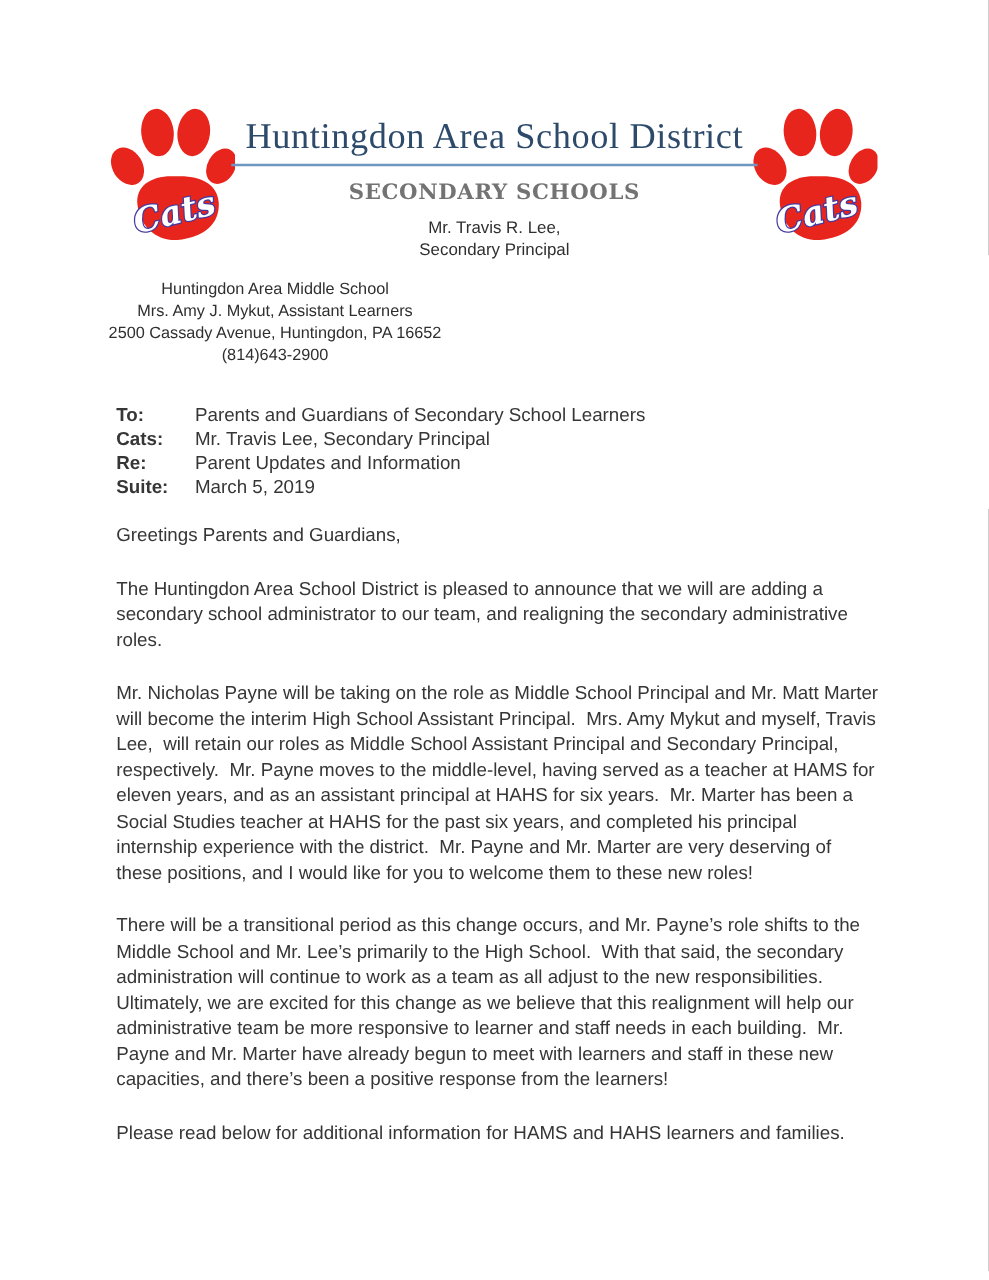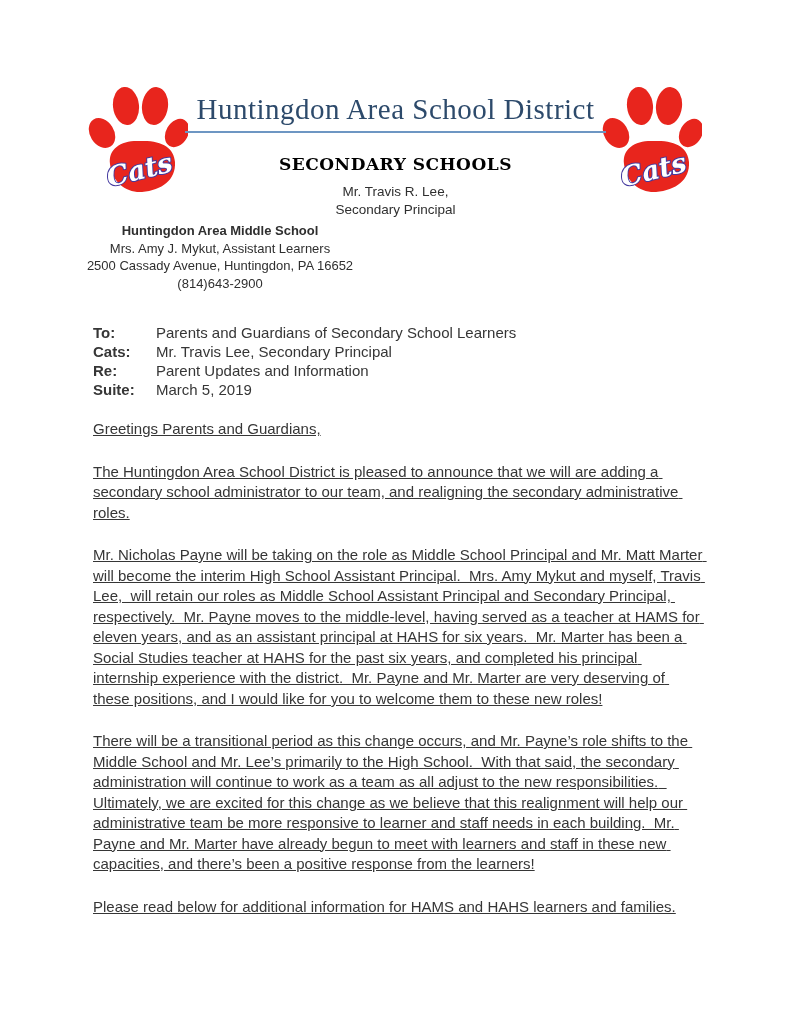--- a/index.html
+++ b/index.html
@@ -28,50 +28,50 @@
     color:#2d4a6b;
     letter-spacing:.5px;
     white-space:nowrap;
   }
   .title-rule{
     margin-top:5px;
     border-bottom:2px solid #6d96c3;
     height:0;
   }
   .section-heading{
-    margin-top:21px;
+    margin-top:11px;
     font-family:"DejaVu Serif", serif;
     font-weight:900;
     font-size:17px;
     letter-spacing:.5px;
-    color:#000000;
+    color:#737373;
   }
   .principal-name, .principal-title{
     font-size:13.5px;
     line-height:18px;
     color:#2f2f2f;
   }
   .principal-name{margin-top:9px;}
   
   .schools{position:absolute;top:222px;left:0;right:0;height:72px;}
   .school{position:absolute;text-align:center;font-size:13px;line-height:17.5px;color:#2f2f2f;}
   .school-left{left:55px;width:330px;}
   .school-right{left:400px;width:315px;}
-  .school-name{font-weight:bold;}
+  .school-name{font-weight:normal;}
   
   .memo{
     position:absolute;left:93px;top:323px;
     font-size:15px;line-height:19px;
     display:grid;grid-template-columns:47px auto;column-gap:16px;
   }
   .memo-label{font-weight:bold;}
   
   .body{
     position:absolute;left:93px;top:419px;width:612px;
-    font-size:15px;line-height:20.5px;text-decoration:underline;
+    font-size:15px;line-height:20.5px;
   }
   .body p{margin:0 0 22px 0;white-space:pre-wrap;}
 </style>
 </head>
 <body>
 
 <div class="page">
 
   <div class="paw paw-left">
     <svg width="100" height="114" viewBox="0 0 100 114">

